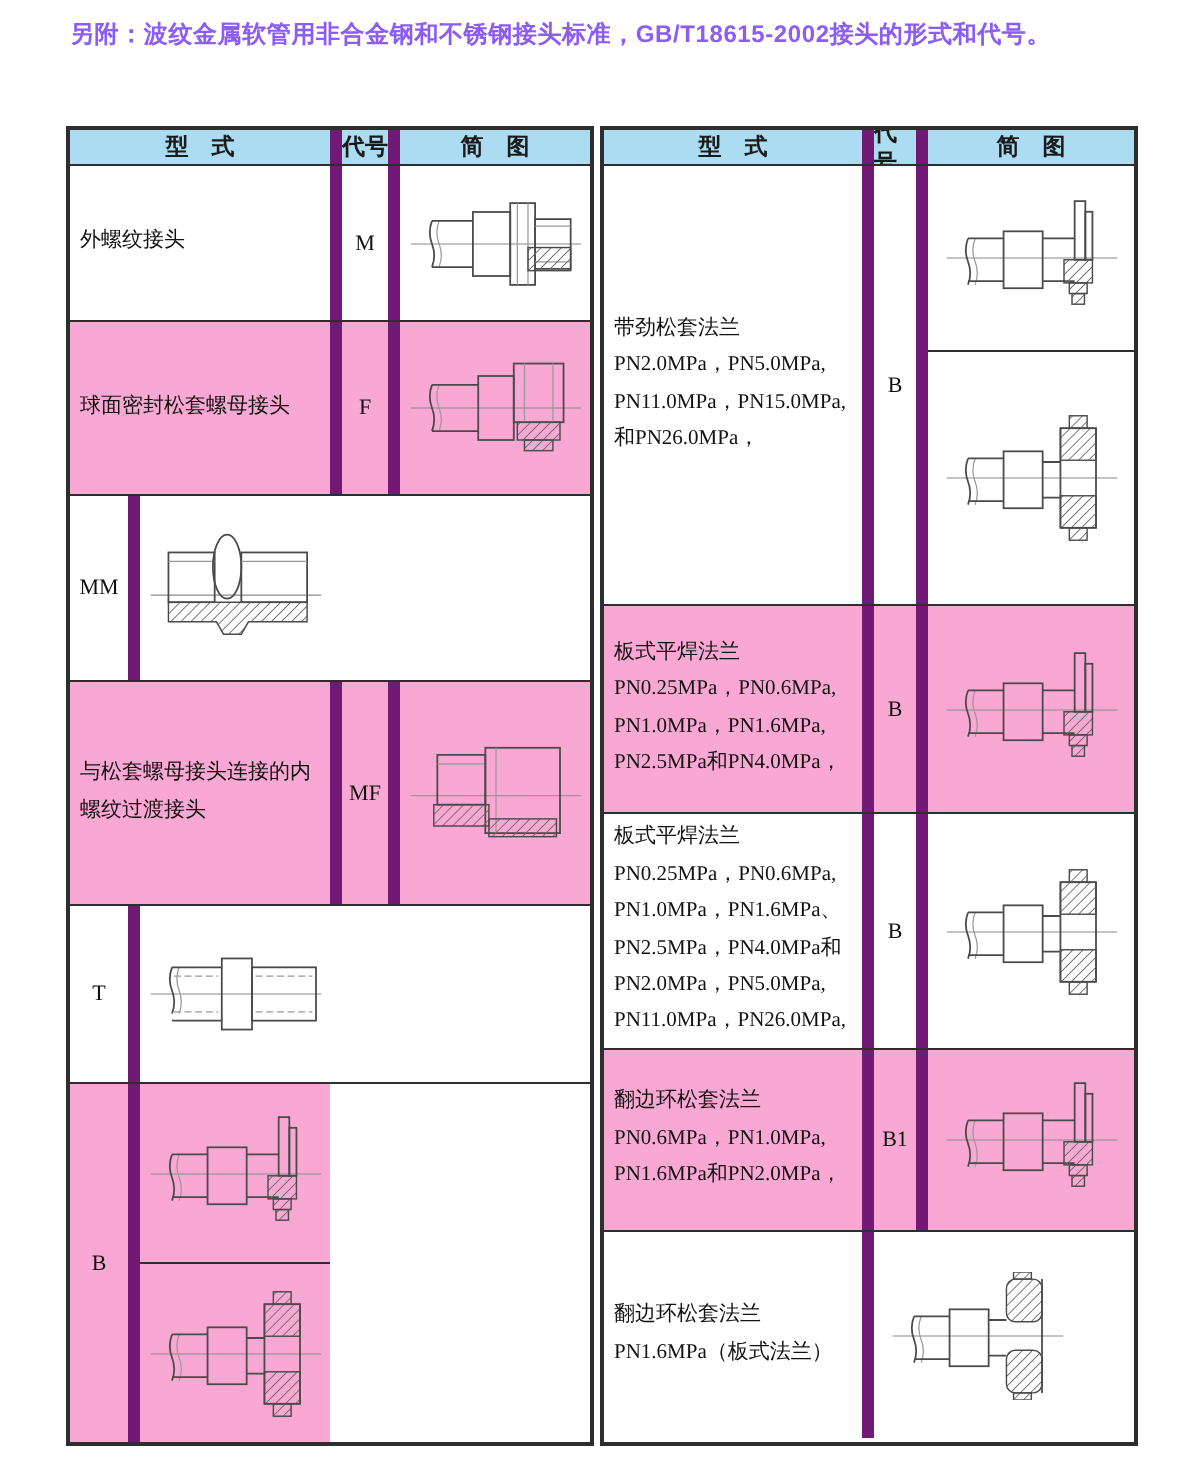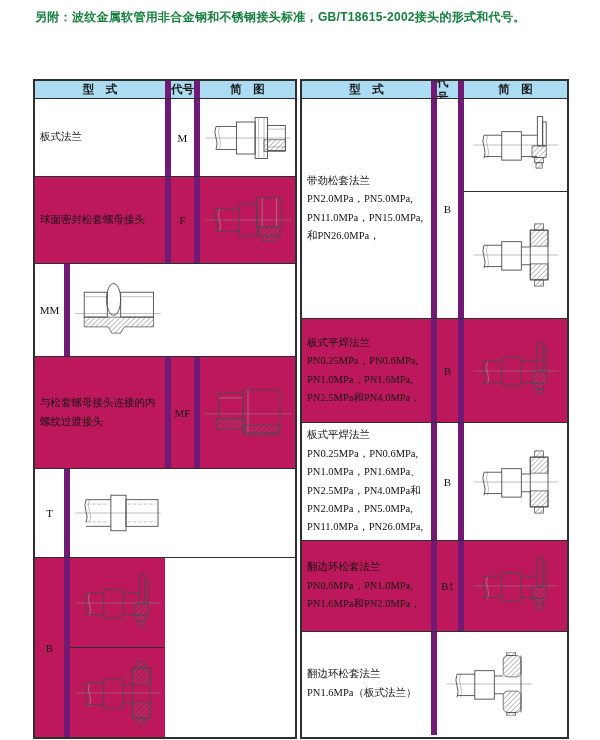--- a/index.html
+++ b/index.html
@@ -3,23 +3,23 @@
 <meta charset="utf-8">
 <style>
   html,body{margin:0;padding:0;}
   body{
     width:600px;height:740px;position:relative;background:#ffffff;
     font-family:"Liberation Sans","DejaVu Sans",sans-serif;color:#111;
     overflow:hidden;
   }
   .title{
     position:absolute;left:35px;top:9px;width:545px;
-    font-size:12px;font-weight:bold;letter-spacing:0.3px;color:#15803d;
-  }
-  .tablewrap{position:absolute;left:33px;top:79px;display:flex;}
+    font-size:12px;font-weight:bold;letter-spacing:0.3px;color:#8b5cf6;
+  }
+  .tablewrap{position:absolute;left:33px;top:63px;display:flex;}
   .half{
     border:2px solid #2e2e2e;display:flex;flex-direction:column;
     box-sizing:content-box;background:#fff;
   }
   .half.left{margin-right:3px;}
   .row{display:flex;box-sizing:border-box;border-top:1px solid #2e2e2e;flex:0 0 auto;}
   .row:first-child{border-top:none;}
   .cell{
     box-sizing:border-box;border-left:6px solid #701a75;
     display:flex;align-items:center;justify-content:center;overflow:hidden;
@@ -31,21 +31,21 @@
     justify-content:flex-start;text-align:left;padding:4px 5px;
     font-family:"Liberation Serif","DejaVu Serif",serif;
     font-size:10.5px;line-height:1.75;white-space:pre-line;color:#111;
   }
   .code{font-family:"Liberation Serif","DejaVu Serif",serif;font-size:11px;color:#111;}
   .header{height:17px;}
   .header .cell{
     background:#abdcf2;font-weight:bold;font-size:11.5px;color:#1a1a1a;
     font-family:"Liberation Sans","DejaVu Sans",sans-serif;
   }
-  .hl .cell{background:#be185d;}
+  .hl .cell{background:#f9a8d4;}
   .diag{flex-direction:column;padding:0;align-items:stretch;justify-content:center;}
   .dsub{
     width:100%;box-sizing:border-box;display:flex;align-items:center;justify-content:center;
     flex:1 1 auto;
   }
   .dsub.fixed{flex:0 0 auto;}
   .dsub + .dsub{border-top:1px solid #2e2e2e;}
   .dwrap{display:flex;align-items:center;justify-content:center;width:100%;height:100%;}
   .dg{display:block;width:90px;height:64px;}
 </style>
@@ -57,21 +57,21 @@
 <div class="tablewrap">
 
   <div class="half left">
     <div class="row header">
       <div class="cell lw-type">型　式</div>
       <div class="cell lw-code">代号</div>
       <div class="cell lw-diag">简　图</div>
     </div>
 
     <div class="row" style="height:78px">
-      <div class="cell type lw-type">板式法兰</div>
+      <div class="cell type lw-type">外螺纹接头</div>
       <div class="cell code lw-code">M</div>
       <div class="cell diag lw-diag">
         <div class="dsub">
             <div class="dwrap">
               <svg class="dg" viewBox="0 0 100 72">
                 <defs>
                   <pattern id="hp" width="4" height="4" patternUnits="userSpaceOnUse" patternTransform="rotate(45)">
                     <line x1="0" y1="0" x2="0" y2="4" stroke="#6b6b6b" stroke-width="1"></line>
                   </pattern>
                 </defs>

